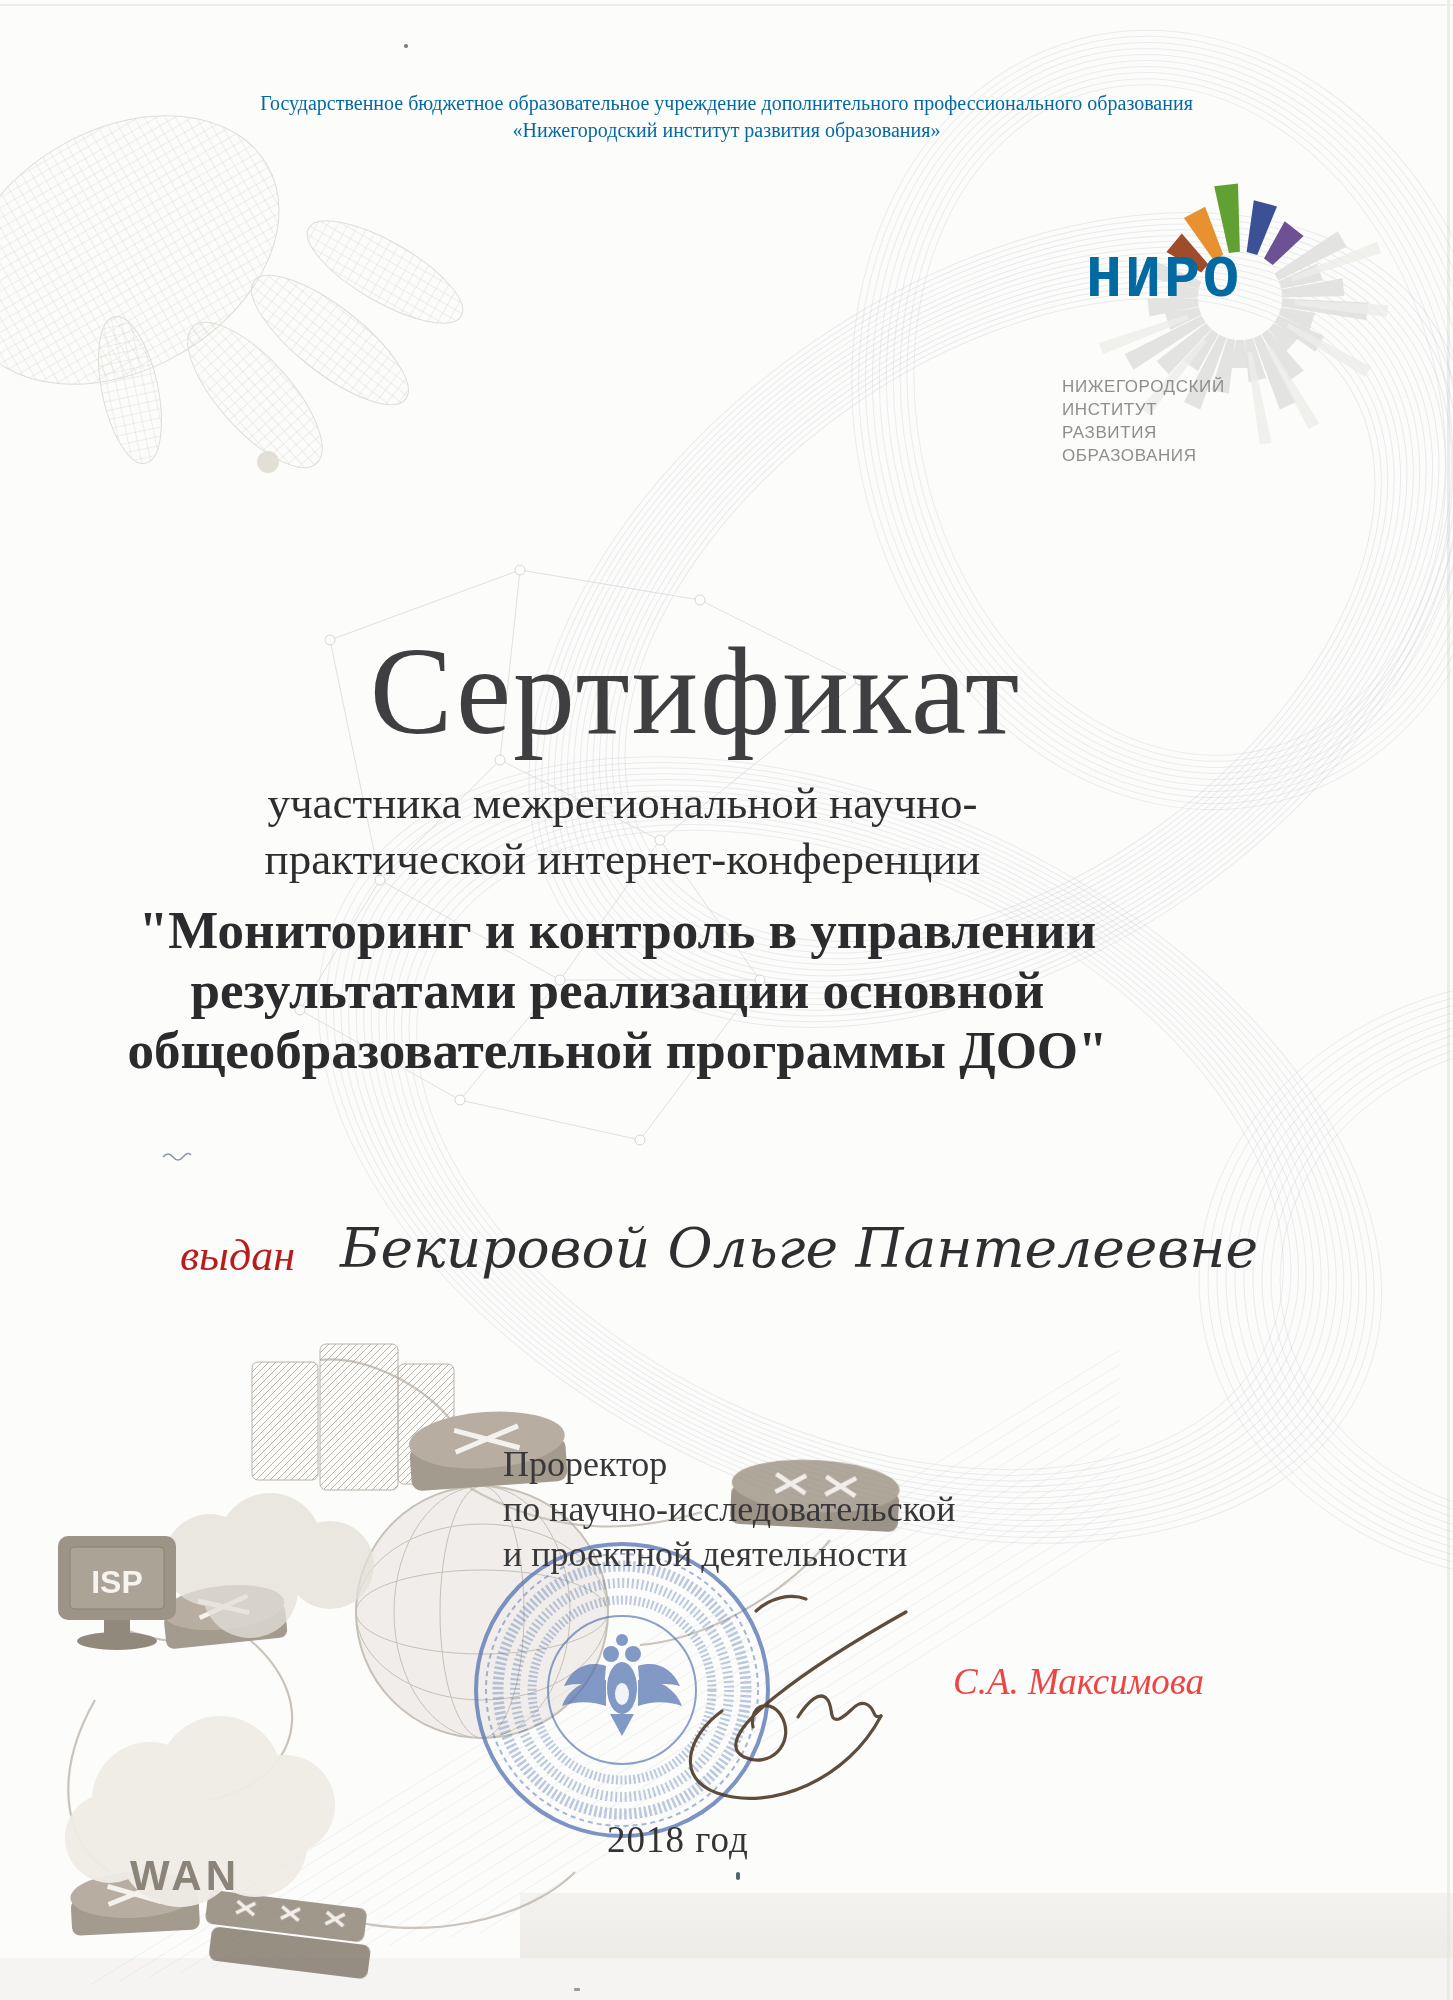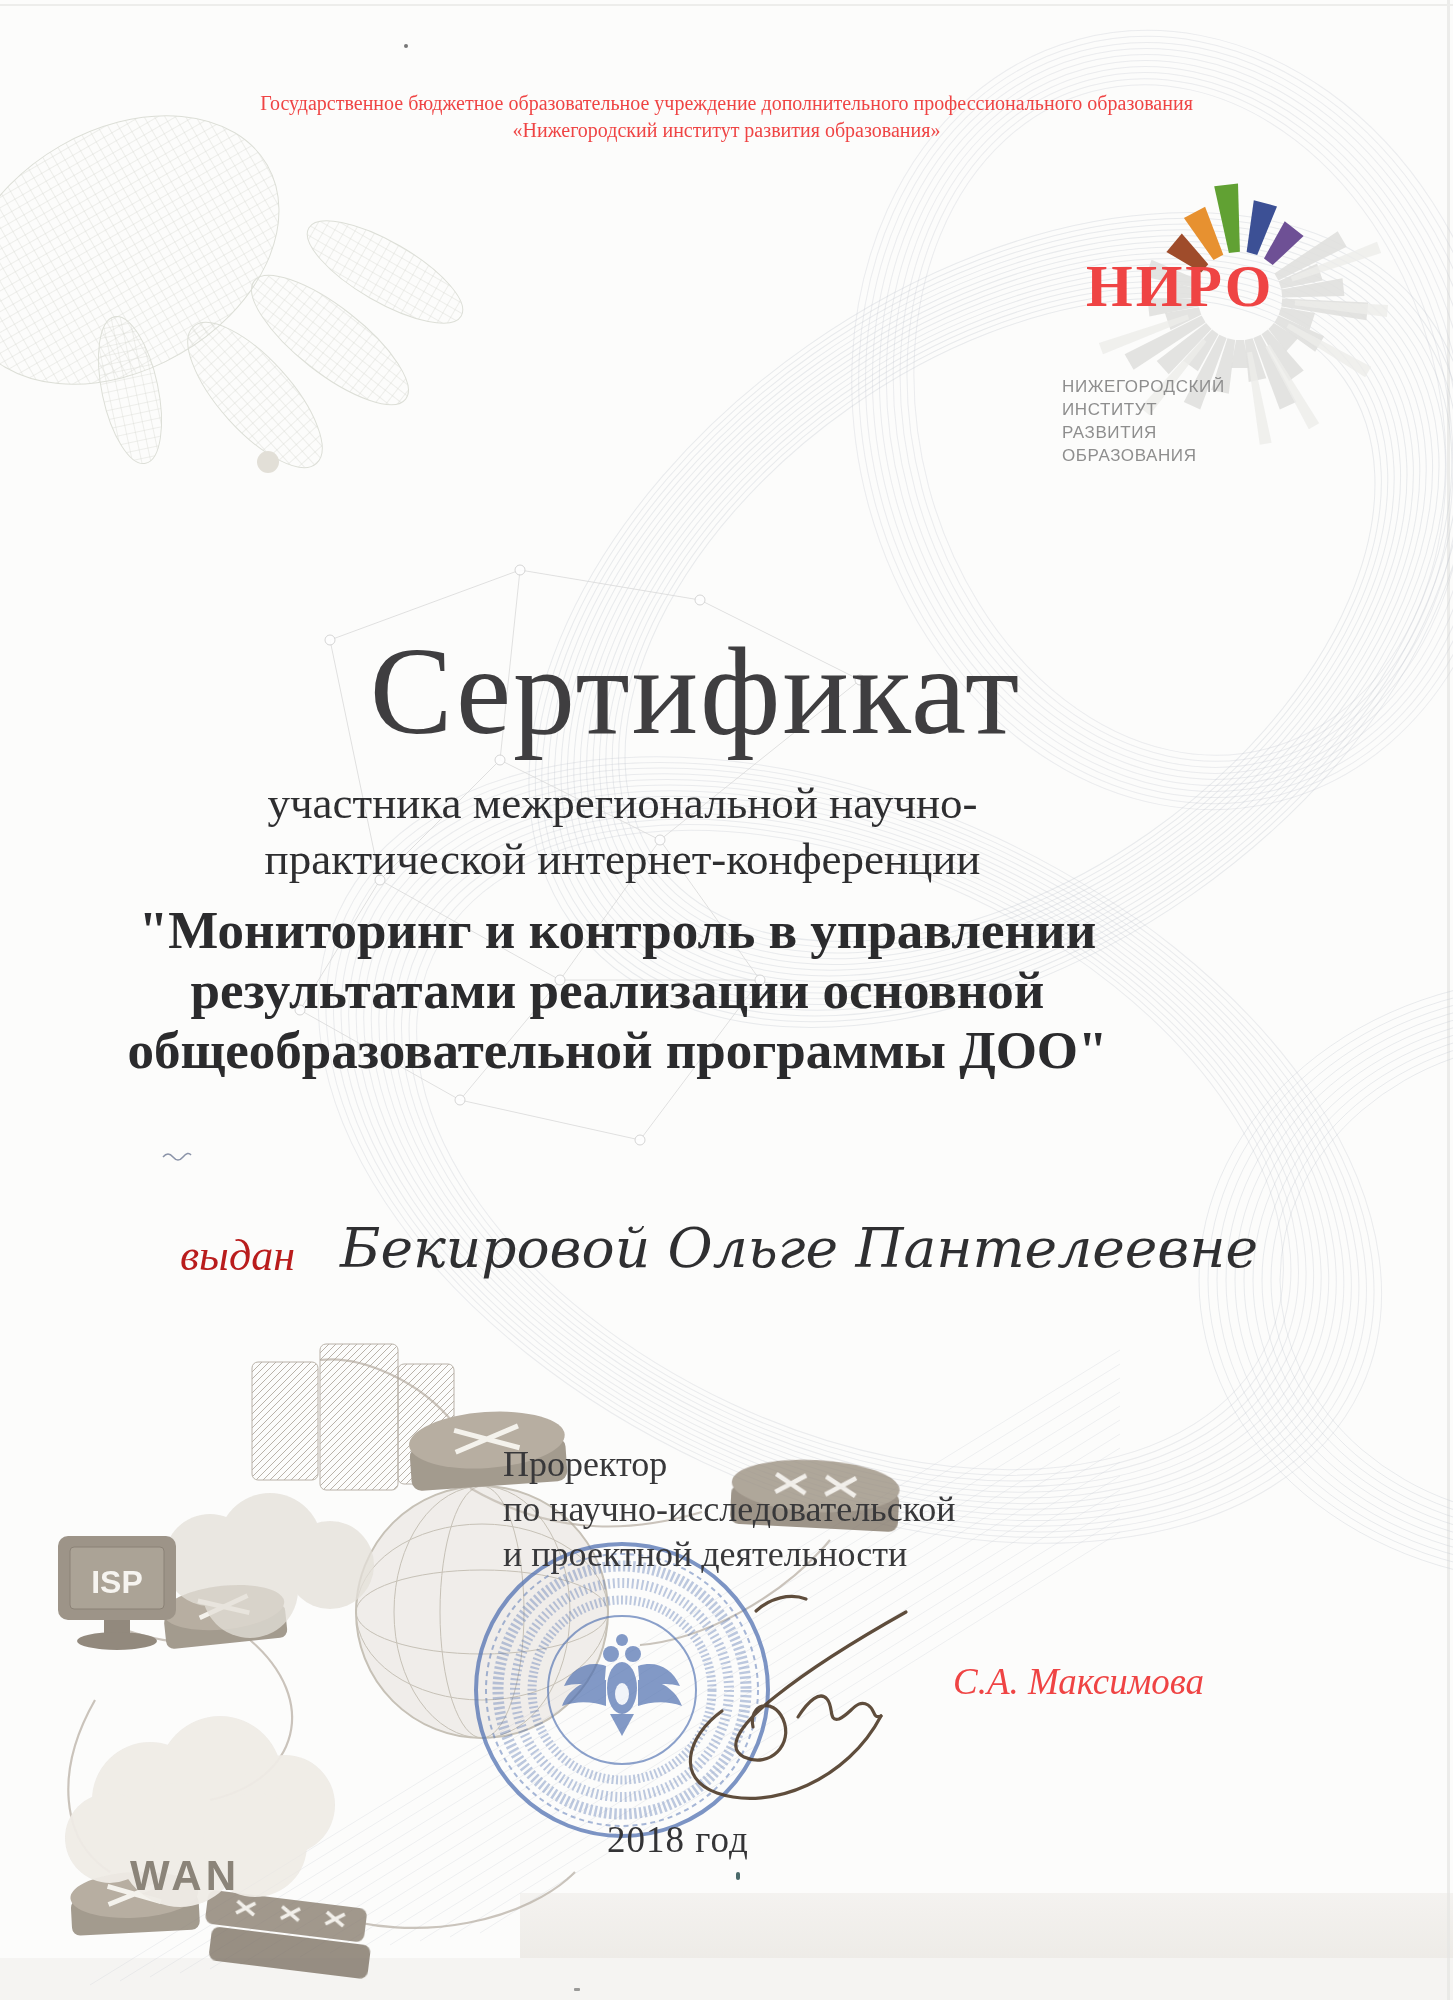--- a/index.html
+++ b/index.html
@@ -2,34 +2,34 @@
 <html><head>
 <meta charset="utf-8">
 <style>
   html,body{margin:0;padding:0;background:#888;}
   .page{position:relative;width:1453px;height:2000px;margin:0 auto;background:#fcfcfb;
         overflow:hidden;font-family:"Liberation Serif",serif;color:#323234;}
   .artifact{position:absolute;z-index:0;}
   #deco{position:absolute;inset:0;z-index:1;}
   #burst{position:absolute;left:1090px;top:148px;width:300px;height:300px;z-index:2;}
   .txt{position:absolute;z-index:3;}
-  .org-header{left:0;top:90px;width:100%;text-align:center;font-size:20px;line-height:27px;color:#ef4444;}
+  .org-header{left:0;top:90px;width:100%;text-align:center;font-size:20px;line-height:27px;color:#0369a1;}
   .cert-title{left:0;top:630px;width:1365px;text-align:center;font-size:124px;line-height:1;
               color:#3f3e40;letter-spacing:2px;padding-left:13px;}
   .subtitle{left:0;top:775px;width:1245px;text-align:center;font-size:45px;line-height:56px;color:#2e2e30;}
   .conference{left:0;top:900px;width:1235px;text-align:center;font-size:53px;line-height:60px;
               font-weight:bold;color:#2b2b2d;}
   .issued-label{left:180px;top:1230px;font-style:italic;font-size:44px;color:#b91c1c;}
   .recipient{left:340px;top:1216px;font-style:italic;font-size:55px;color:#2f2f31;
              font-family:"DejaVu Serif",serif;}
   .role{left:503px;top:1442px;font-size:36px;line-height:45px;color:#38383a;}
   .signer-name{left:953px;top:1660px;font-size:37px;color:#ef4444;font-style:italic;}
   .year{left:607px;top:1818px;font-size:37px;letter-spacing:1px;color:#343436;}
-  .logo-abbr{left:1086px;top:256px;font-family:Liberation Serif, serif;font-weight:bold;
-             font-size:60px;letter-spacing:3px;color:#ef4444;line-height:1;}
+  .logo-abbr{left:1086px;top:250px;font-family:Liberation Mono, monospace;font-weight:bold;
+             font-size:60px;letter-spacing:3px;color:#0369a1;line-height:1;}
   .logo-caption{left:1062px;top:332px;font-family:"Liberation Sans",sans-serif;font-size:17px;
                 line-height:23px;letter-spacing:.6px;color:#8e8e8e;font-weight:500;margin-top:43px;}
   .band1{left:520px;top:1893px;width:933px;height:66px;background:linear-gradient(#f2f0ed,#eae7e2);opacity:.8;}
   .band2{left:0;top:1958px;width:100%;height:42px;background:#f5f4f2;}
   .edge-r{right:3px;top:0;width:3px;height:100%;background:#e6e5e2;opacity:.7;}
   .edge-t{left:0;top:4px;width:100%;height:2px;background:#ededeb;}
   .speck{position:absolute;z-index:3;border-radius:50%;}
 </style>
 </head>
 <body>

